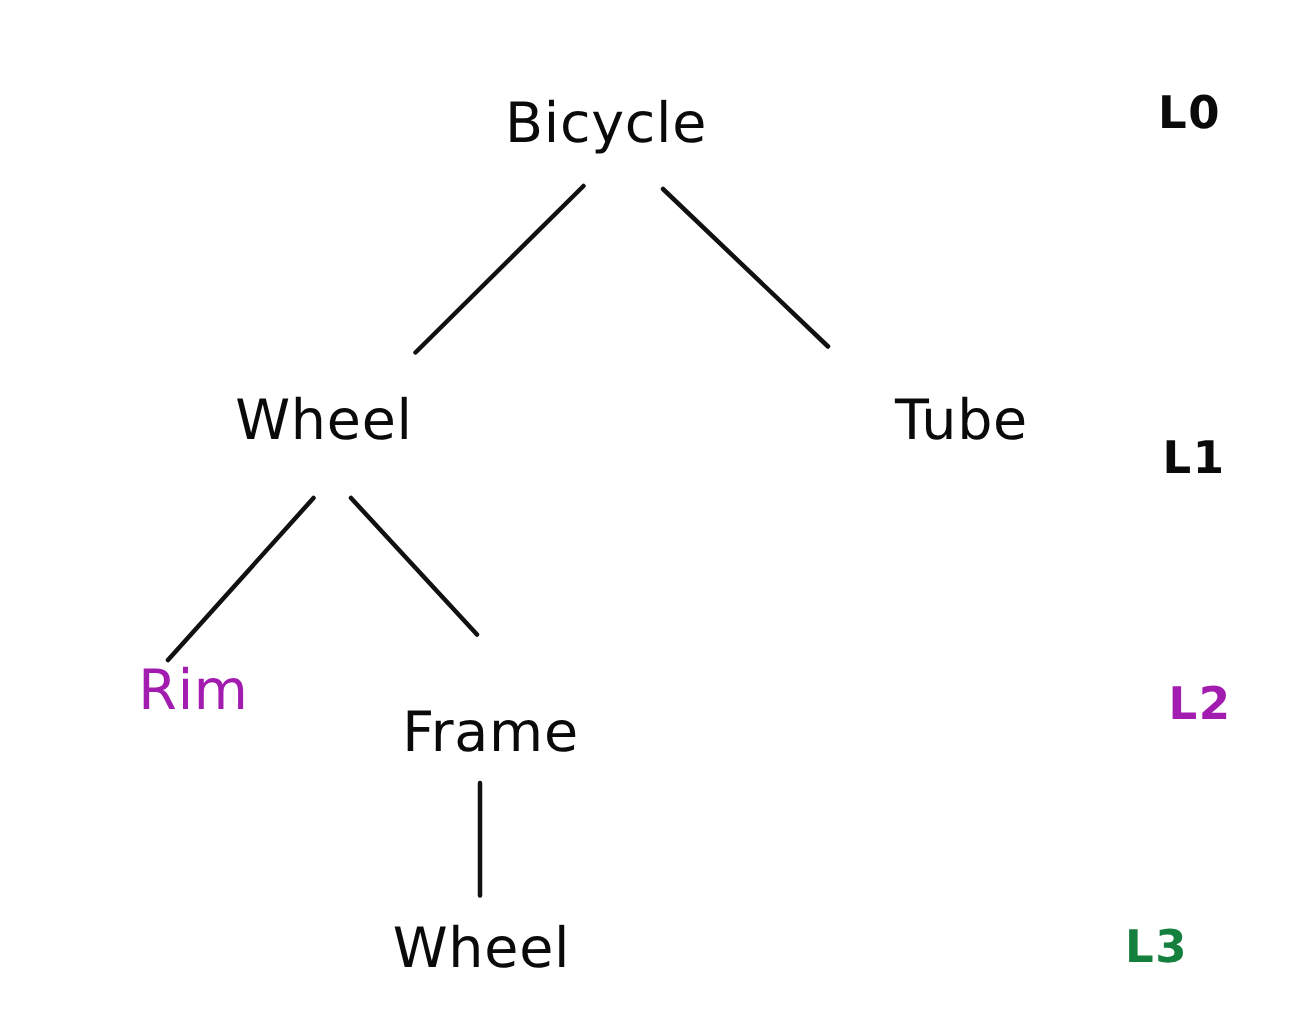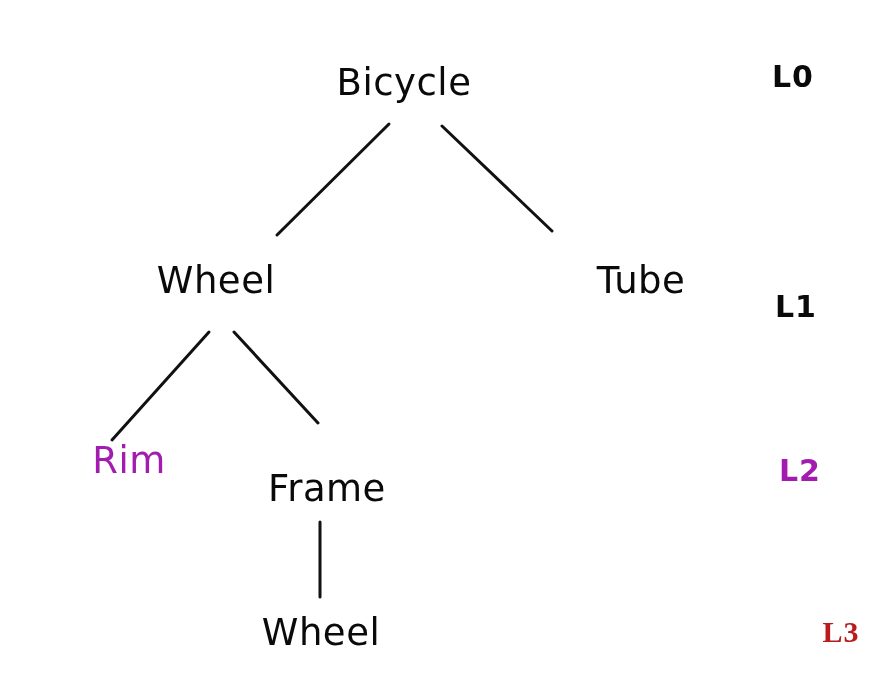--- a/index.html
+++ b/index.html
@@ -62,16 +62,16 @@
       <div class="node-label" style="left: 204px; top: 280px; color: rgb(10, 10, 10); margin-left: 12px;">Wheel</div>
       <div class="node-label" style="left: 641px; top: 280px; color: rgb(10, 10, 10);">Tube</div>
       <div class="node-label" style="left: 129px; top: 460px; color: #a21caf;">Rim</div>
       <div class="node-label" style="left: 327px; top: 488px; color: rgb(10, 10, 10);">Frame</div>
       <div class="node-label" style="left: 321px; top: 632px; color: rgb(10, 10, 10);">Wheel</div>
     </div>
   <div id="levels-layer">
       <div class="level-label" style="left: 793px; top: 76px; color: rgb(10, 10, 10);">L0</div>
       <div class="level-label" style="left: 796px; top: 290px; color: rgb(10, 10, 10); margin-top: 16px;">L1</div>
       <div class="level-label" style="left: 800px; top: 470px; color: #a21caf;">L2</div>
-      <div class="level-label" style="left: 841px; top: 632px; color: #b91c1c; font-family: Liberation Serif, serif;">L3</div>
+      <div class="level-label" style="left: 771px; top: 632px; color: #15803d;">L3</div>
     </div>
 
 </div>
 
 </body></html>

